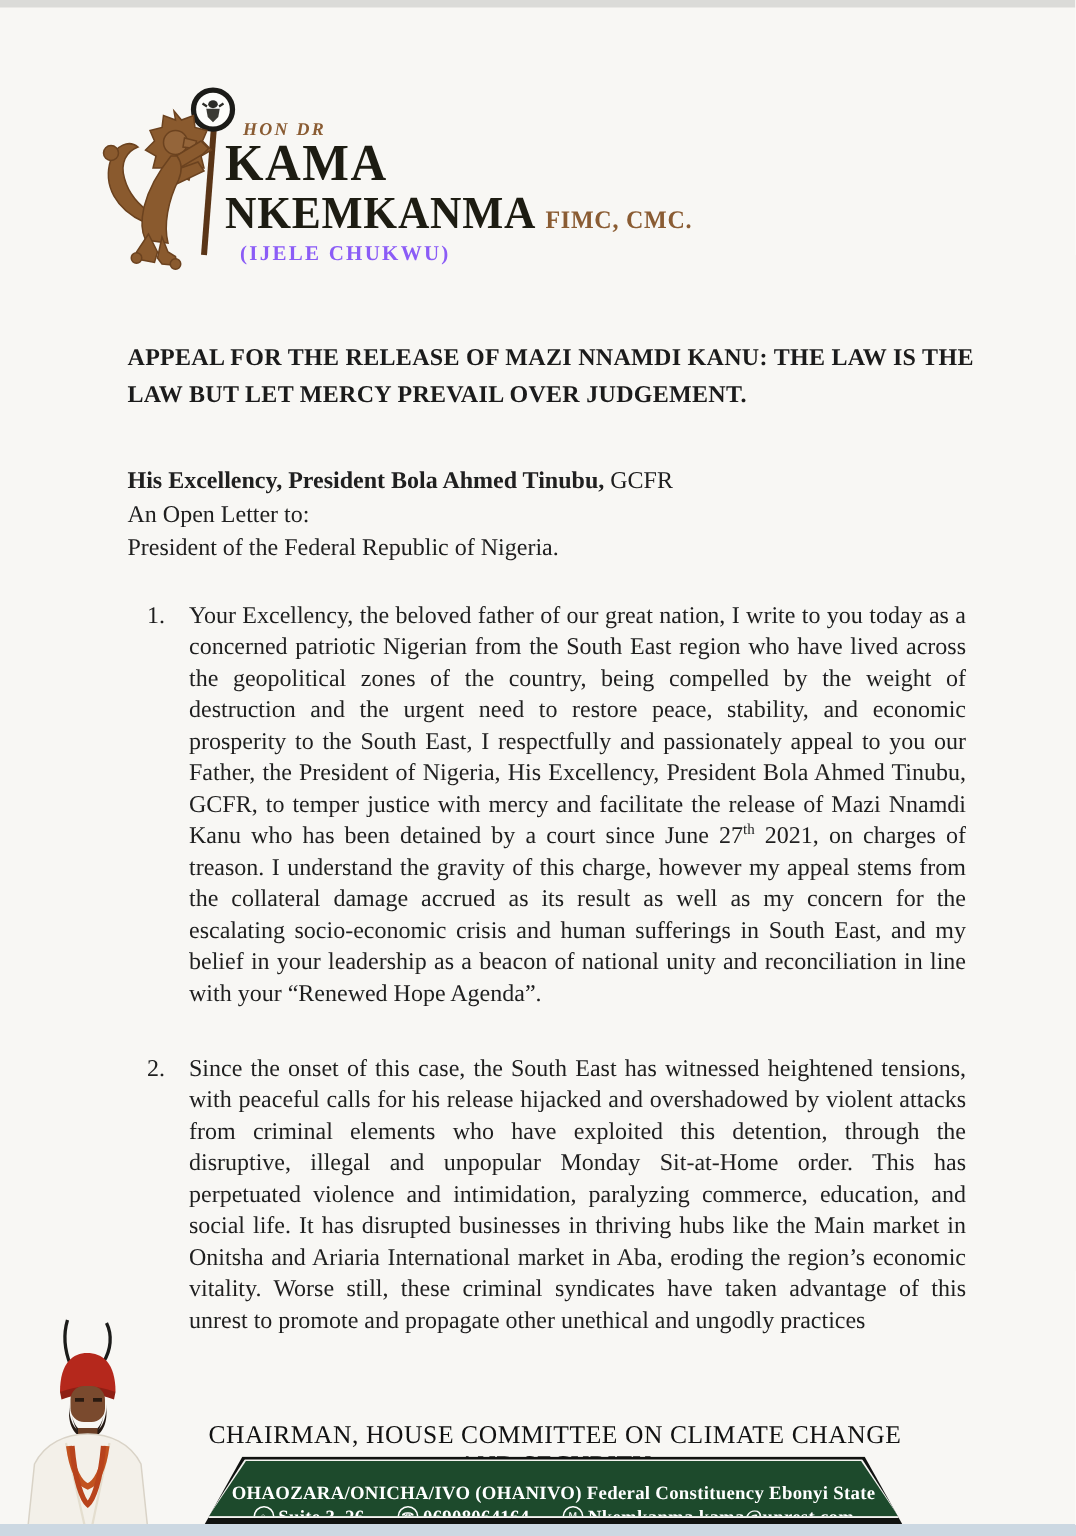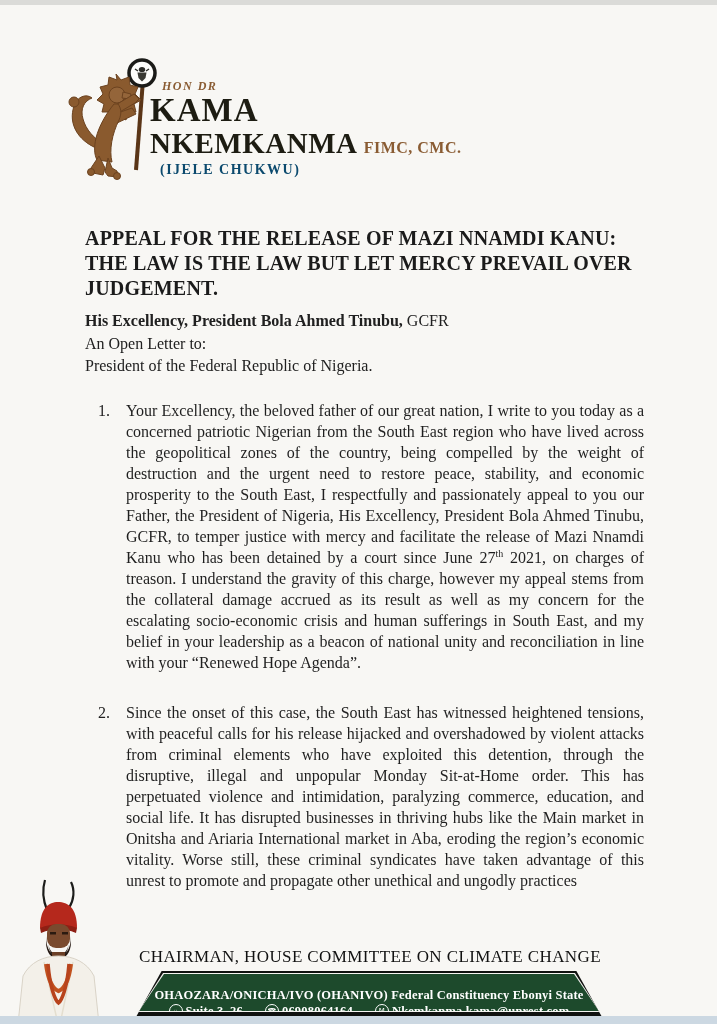--- a/index.html
+++ b/index.html
@@ -15,26 +15,26 @@
   .scan-edge-bottom{position:absolute;left:0;bottom:0;width:717px;height:8px;background:#ccd8e2;}
 
   
   .letterhead{position:absolute;left:50px;top:52px;width:430px;height:150px;}
   .crest-svg{position:absolute;left:0;top:0;}
   .lh-text{position:absolute;left:100px;top:28px;width:330px;line-height:1;}
   .lh-hon{font-size:12px;font-weight:bold;color:#8a5c33;letter-spacing:1.5px;margin-left:12px;font-style:italic;}
   .lh-name1{font-size:33px;font-weight:bold;color:#1d1c12;letter-spacing:1px;margin-top:1px;transform:scaleY(1.05);transform-origin:left top;}
   .lh-name2{font-size:29px;font-weight:bold;color:#1d1c12;letter-spacing:.5px;margin-top:2px;transform:scaleY(1.05);transform-origin:left top;white-space:nowrap;}
   .lh-creds{font-size:16px;font-weight:bold;color:#8a5c33;letter-spacing:.5px;}
-  .lh-alias{font-size:14px;font-weight:bold;color:#0c4a6e;letter-spacing:1.5px;margin-top:6px;margin-left:10px;}
+  .lh-alias{font-size:14px;font-weight:bold;color:#8b5cf6;letter-spacing:1.5px;margin-top:6px;margin-left:10px;}
 
   
   .doc-title{
     position:absolute;left:85px;top:226px;width:566px;
-    font-size:20px;font-weight:bold;line-height:25px;color:#1b1b1b;
+    font-size:16px;font-weight:bold;line-height:25px;color:#1b1b1b;
     letter-spacing:.2px;
   }
   .address{position:absolute;left:85px;top:310px;width:480px;font-size:16px;line-height:22.5px;}
   .addr-bold{font-weight:bold;}
 
   .para{position:absolute;left:98px;width:546px;display:flex;font-size:16px;line-height:21px;color:#1f1f1f;}
   .para-num{width:28px;flex:none;}
   .para-text{flex:1;text-align:justify;}
   .para1{top:400px;}
   .para2{top:702px;}

